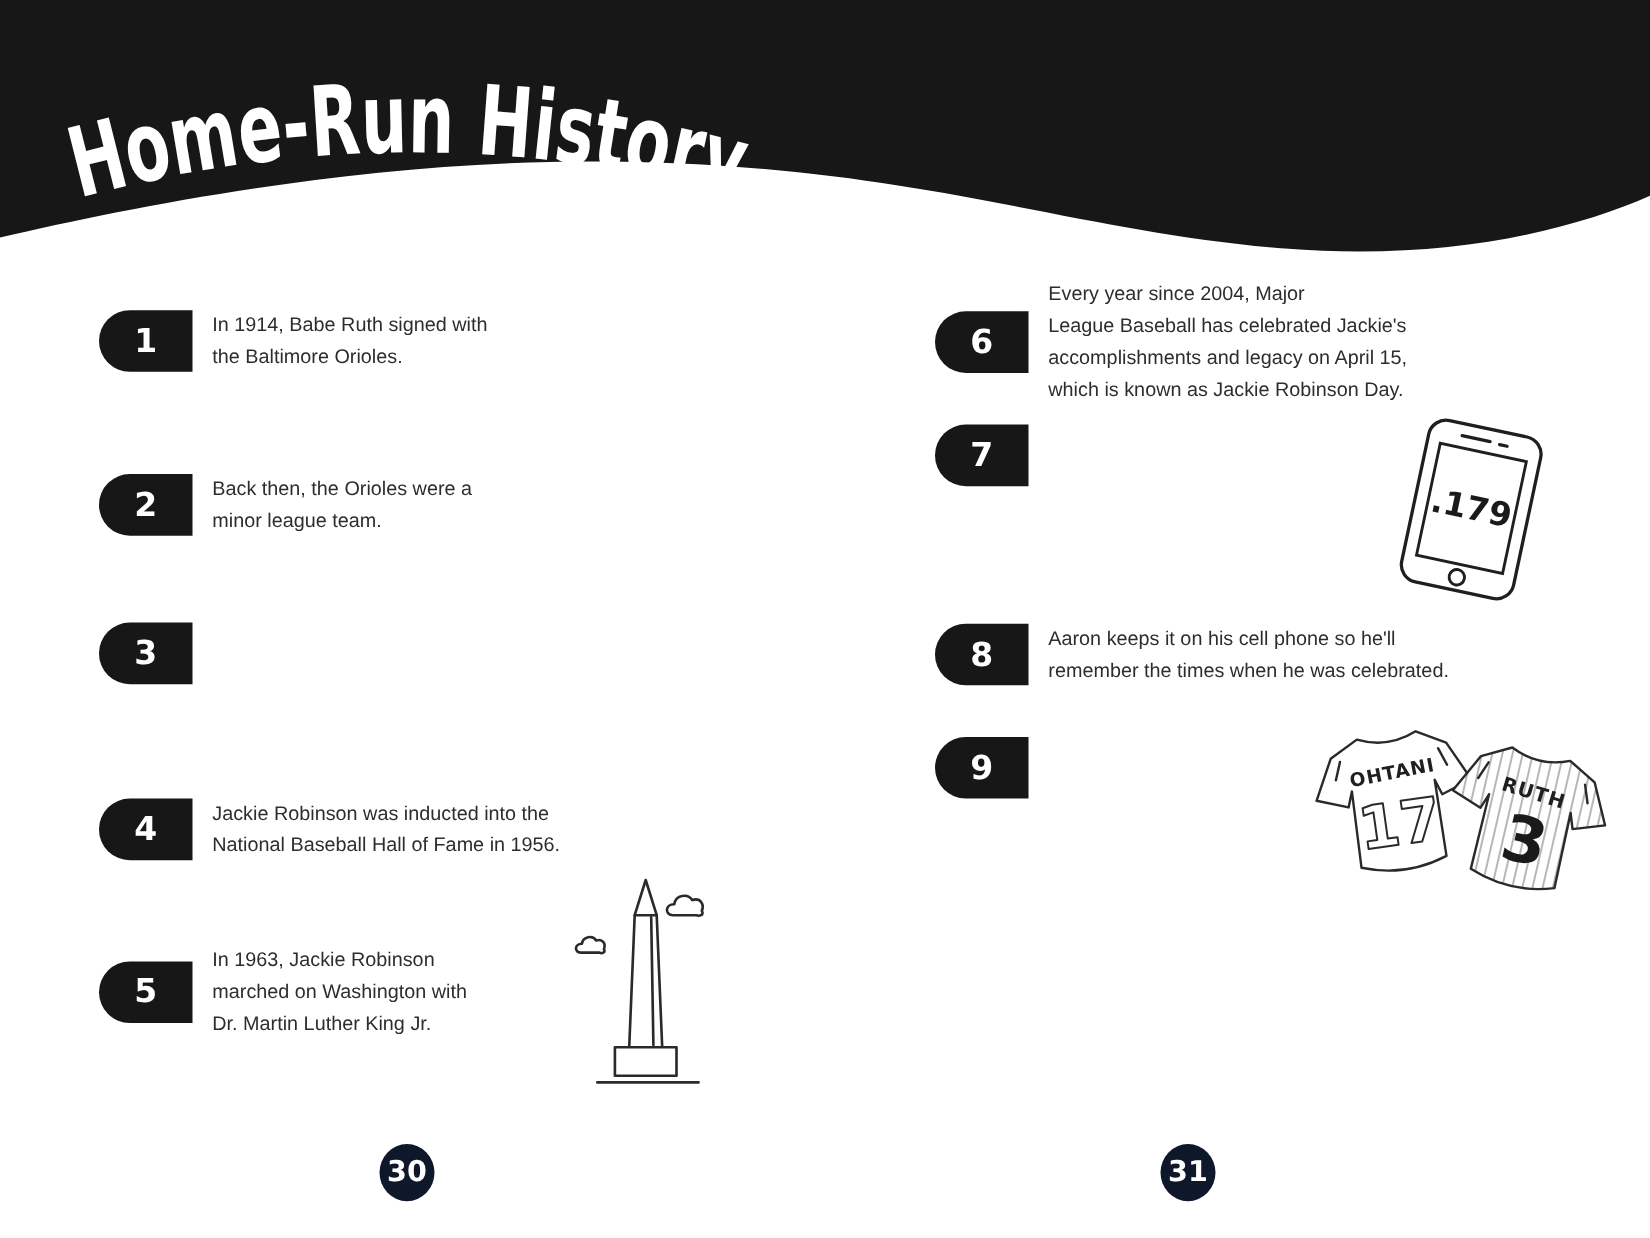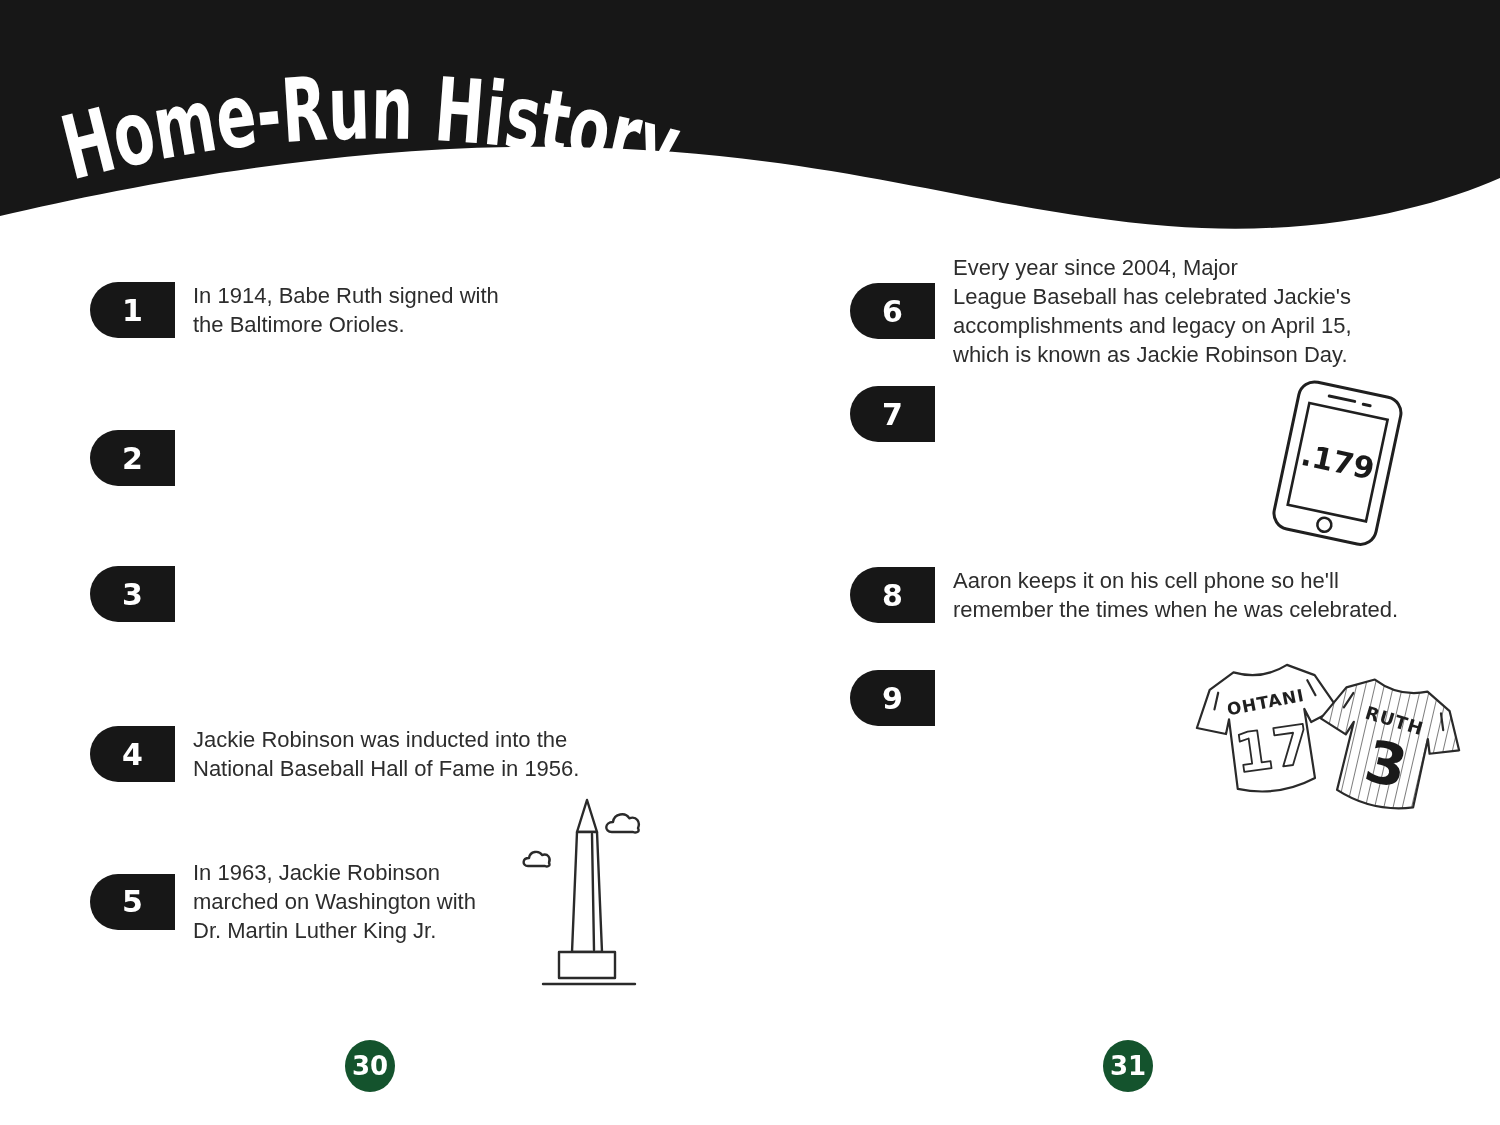--- a/index.html
+++ b/index.html
@@ -8,44 +8,44 @@
     font-family:"Liberation Sans",sans-serif;color:#2a2a2a;overflow:hidden;
   }
   .banner-svg{position:absolute;top:0;left:0;width:1500px;height:260px;display:block;}
   .fact{position:absolute;display:flex;align-items:center;gap:18px;}
   .badge{
     flex:0 0 auto;width:85px;height:56px;background:#171717;color:#ffffff;
     border-radius:28px 0 0 28px;display:flex;align-items:center;justify-content:center;
     font-family:"DejaVu Sans",sans-serif;font-weight:bold;font-size:30px;
   }
   .fact-text{
-    white-space:pre-line;font-size:22px;line-height:29px;color:#2d2d2d;
+    white-space:pre-line;font-size:18px;line-height:29px;color:#2d2d2d;
     font-family:"Liberation Sans",sans-serif;
   }
   .f1{left:90px;top:281px;}
   .f2{left:90px;top:430px;}
   .f3{left:90px;top:566px;}
   .f4{left:90px;top:725px;}
   .f5{left:90px;top:858px;}
   .f6{left:850px;top:253px;}
   .f7{left:850px;top:386px;}
   .f8{left:850px;top:566px;}
   .f9{left:850px;top:670px;}
   .f10{left:850px;top:872px;}
   .illu{position:absolute;}
   .monument-svg{left:515px;top:792px;width:150px;height:205px;}
   .phone-svg{left:1256px;top:380px;width:160px;height:180px;}
   .jerseys-svg{left:1192px;top:650px;width:276px;height:210px;}
   .pagenum{
-    position:absolute;width:50px;height:52px;background:#14532d;border-radius:50%;
+    position:absolute;width:50px;height:52px;background:#0f172a;border-radius:50%;
     color:#ffffff;display:flex;align-items:center;justify-content:center;
     font-family:"DejaVu Sans",sans-serif;font-weight:bold;font-size:26px;
   }
   .pn-left{left:345px;top:1040px;}
-  .pn-right{left:1103px;top:1040px;}
+  .pn-right{left:1055px;top:1040px;}
 </style>
 </head>
 <body>
 
 <div class="page">
 
   <svg class="banner-svg" viewBox="0 0 1500 260">
     <path d="M0,0 H1500 V178 C1432,208 1318,238 1168,226 C972,210 838,152 568,147 C352,143 136,184 0,216 Z" fill="#171717"></path>
     <path id="titleArc" d="M72,180 Q380,96 684,182" fill="none"></path>
     <text font-family="DejaVu Sans, sans-serif" font-weight="bold" font-size="88" fill="#ffffff" textLength="605" lengthAdjust="spacingAndGlyphs">
@@ -53,20 +53,22 @@
     </text>
   </svg>
 
   <div class="fact f1">
     <div class="badge">1</div>
     <div class="fact-text">In 1914, Babe Ruth signed with
 the Baltimore Orioles.</div>
   </div>
   <div class="fact f2">
     <div class="badge">2</div>
+    <div class="fact-text">Back then, the Orioles were a
+minor league team.</div>
   </div>
   <div class="fact f3">
     <div class="badge">3</div>
   </div>
   <div class="fact f4">
     <div class="badge">4</div>
     <div class="fact-text">Jackie Robinson was inducted into the
 National Baseball Hall of Fame in 1956.</div>
   </div>
   <div class="fact f5">

